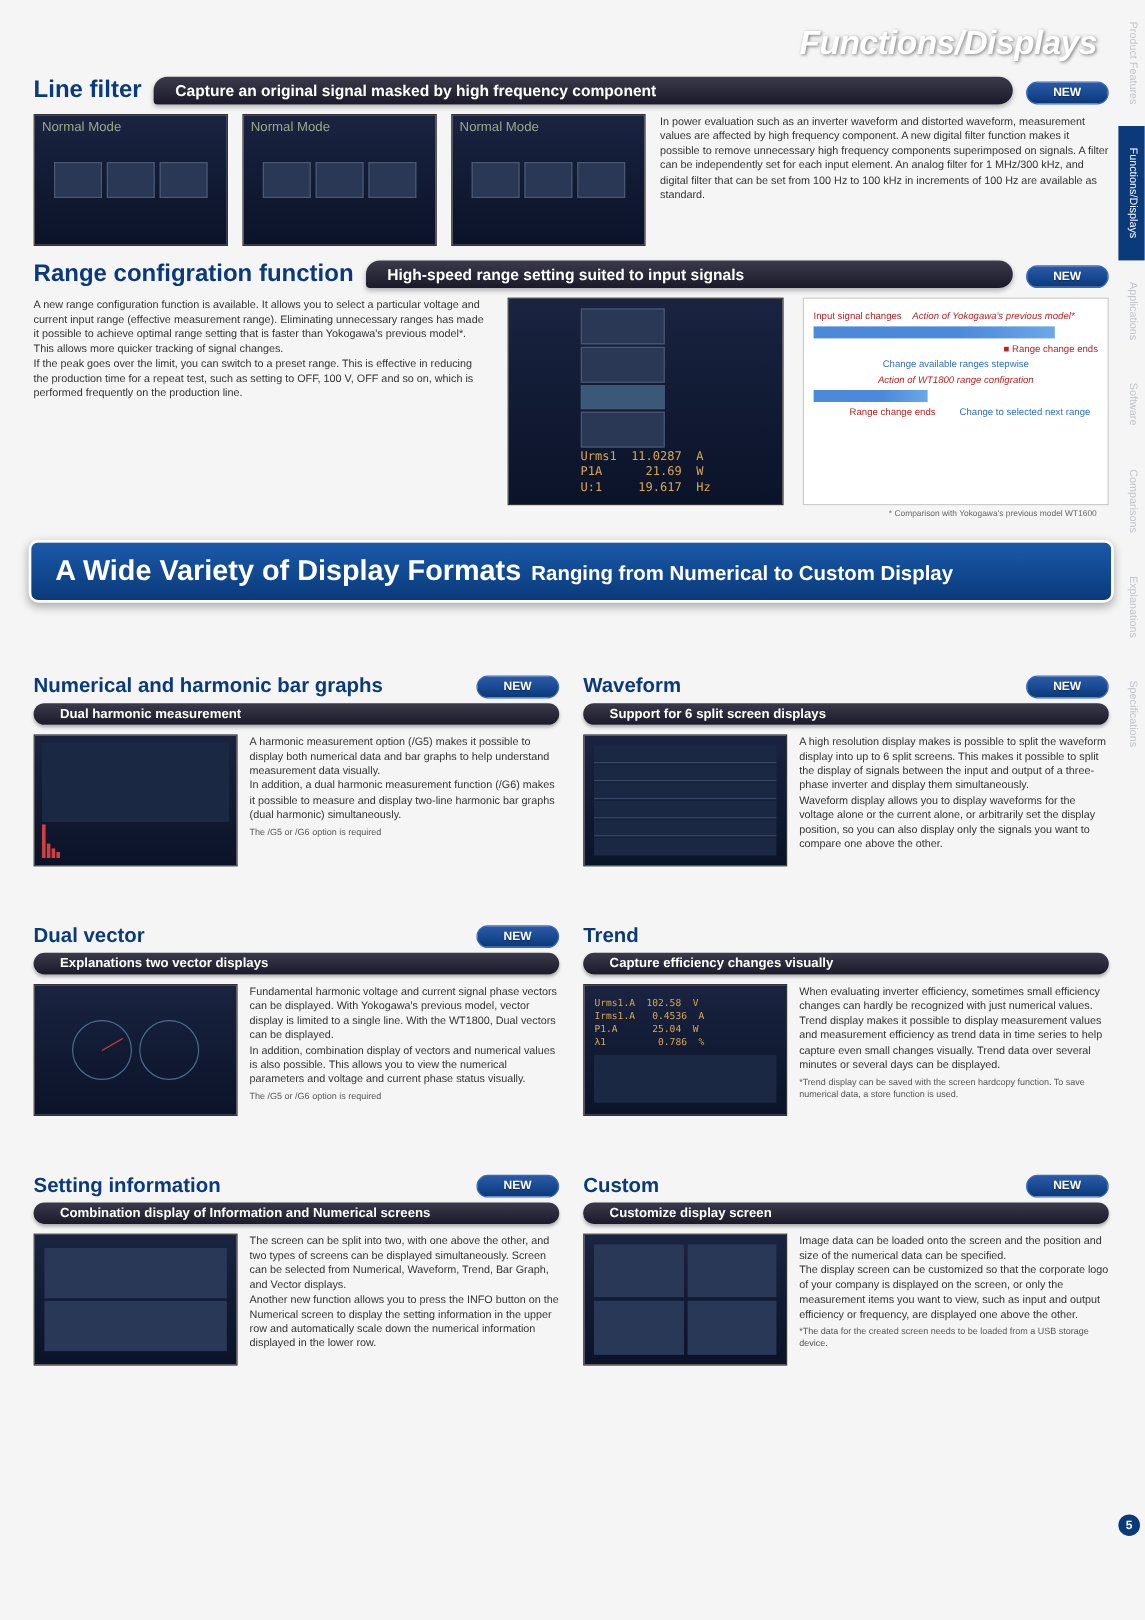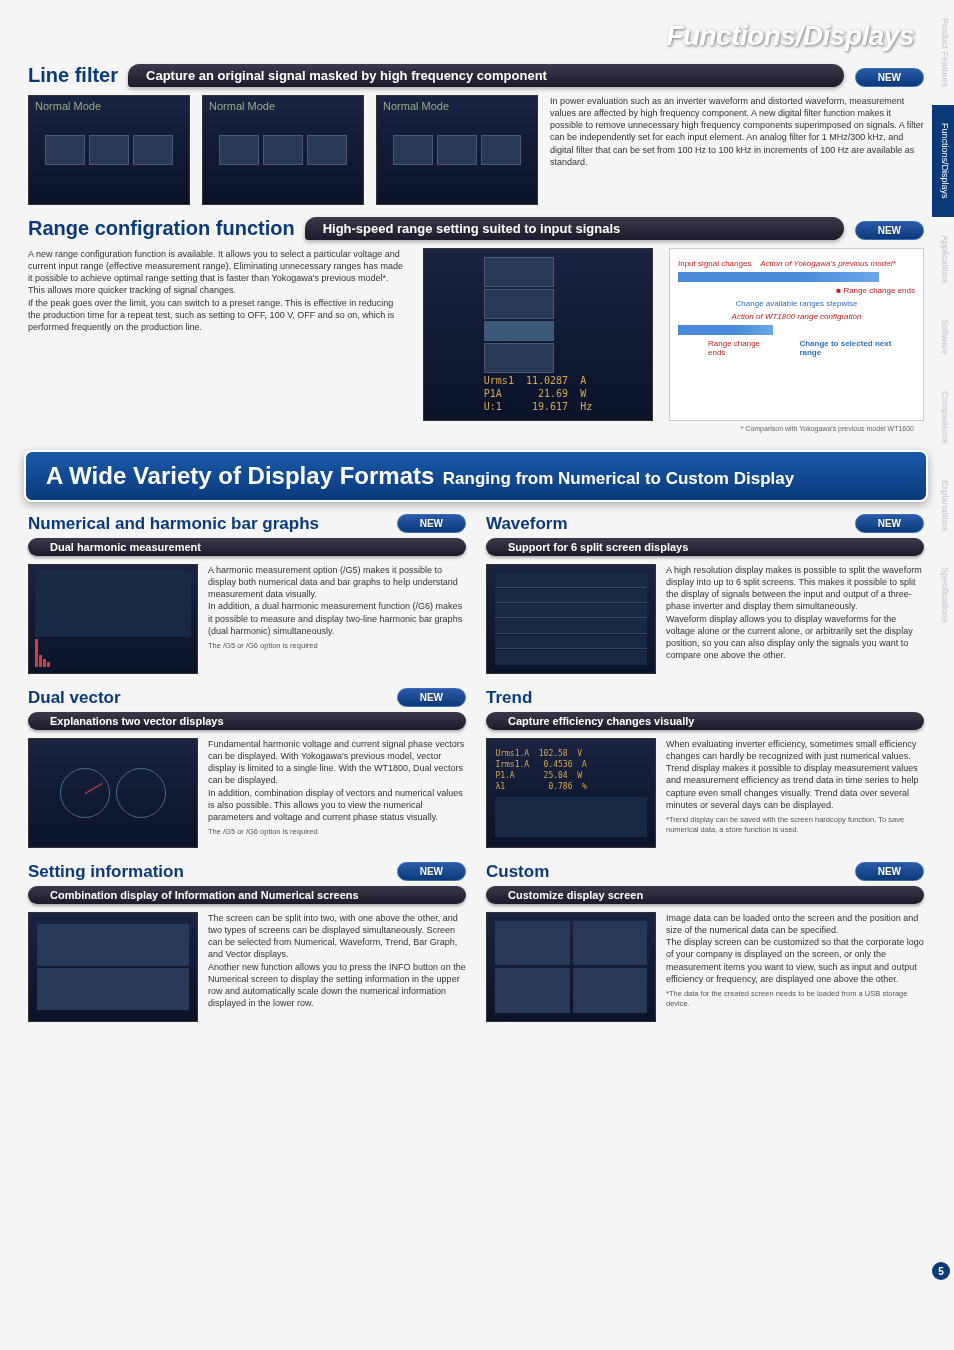--- a/index.html
+++ b/index.html
@@ -45,21 +45,21 @@
   .diag-blue-bar { height: 10px; background: linear-gradient(90deg, #4a8ad8 60%, #6aa8e8 100%); margin: 2px 0 4px; width: 85%; }
   .diag-italic { color: #c02020; font-style: italic; }
   
   .mega-banner { background: linear-gradient(#1a5aaa, #0a3a7a); color: #fff; padding: 10px 20px; border-radius: 0; margin: 18px -4px 12px; box-shadow: 0 3px 8px rgba(0,0,0,0.3); border: 2px solid #fff; border-radius: 8px; }
   .mega-big { font-size: 24px; font-weight: bold; display: inline; }
   .mega-small { font-size: 17px; font-weight: bold; display: inline; margin-left: 4px; }
   
   .grid2 { display: flex; gap: 20px; margin-top: 10px; }
   .col { flex: 1; }
   
-  .feat-head { display: flex; align-items: flex-start; justify-content: space-between; margin-bottom: 4px; gap: 8px; }
+  .feat-head { display: flex; align-items: flex-end; justify-content: space-between; margin-bottom: 4px; gap: 8px; margin-top: 48px; }
   .feat-title { color: #0a3a7a; font-size: 17px; font-weight: bold; }
   .feat-sub { background: linear-gradient(#3a3a4a, #1a1a2a); color: #fff; font-size: 11px; font-weight: bold; padding: 3px 14px 3px 22px; border-radius: 14px; margin: 2px 0 8px; box-shadow: 0 2px 3px rgba(0,0,0,0.3); }
   
   .feat-body { display: flex; gap: 10px; margin-bottom: 14px; }
   .feat-body .thumb { flex: 0 0 170px; min-height: 110px; }
   .feat-body .body-text { flex: 1; }
   .fn { font-size: 7.5px; color: #555; margin-top: 4px; }
 </style>
 </head>
 <body>
@@ -133,21 +133,21 @@
     </div>
     <div class="diagram">
       <div class="diag-line"><span style="color:#c02020;">Input signal changes</span> &nbsp;&nbsp; <span class="diag-italic">Action of Yokogawa's previous model*</span></div>
       <div class="diag-blue-bar"></div>
       <div class="diag-line" style="text-align:right;"><span style="color:#c02020;">■ </span><span>Range change ends</span></div>
       <div class="diag-line" style="color:#3070c0; text-align:center;">Change available ranges stepwise</div>
       <div class="diag-line diag-italic" style="text-align:center;">Action of WT1800 range configration</div>
       <div class="diag-blue-bar" style="width:40%;"></div>
       <div class="diag-line" style="display:flex; gap:20px; padding-left:30px;">
         <span style="color:#c02020;">Range change ends</span>
-        <span style="color:#3070c0;font-weight:bold;">Change to selected next range</span>
+        <span style="color:#3070c0;">Change to selected next range</span>
       </div>
     </div>
   </div>
   <div class="diag-note" style="text-align:right; margin-right:10px;">* Comparison with Yokogawa's previous model WT1600</div>
 
   <div class="mega-banner">
     <span class="mega-big">A Wide Variety of Display Formats</span>
     <span class="mega-small">Ranging from Numerical to Custom Display</span>
   </div>
 

